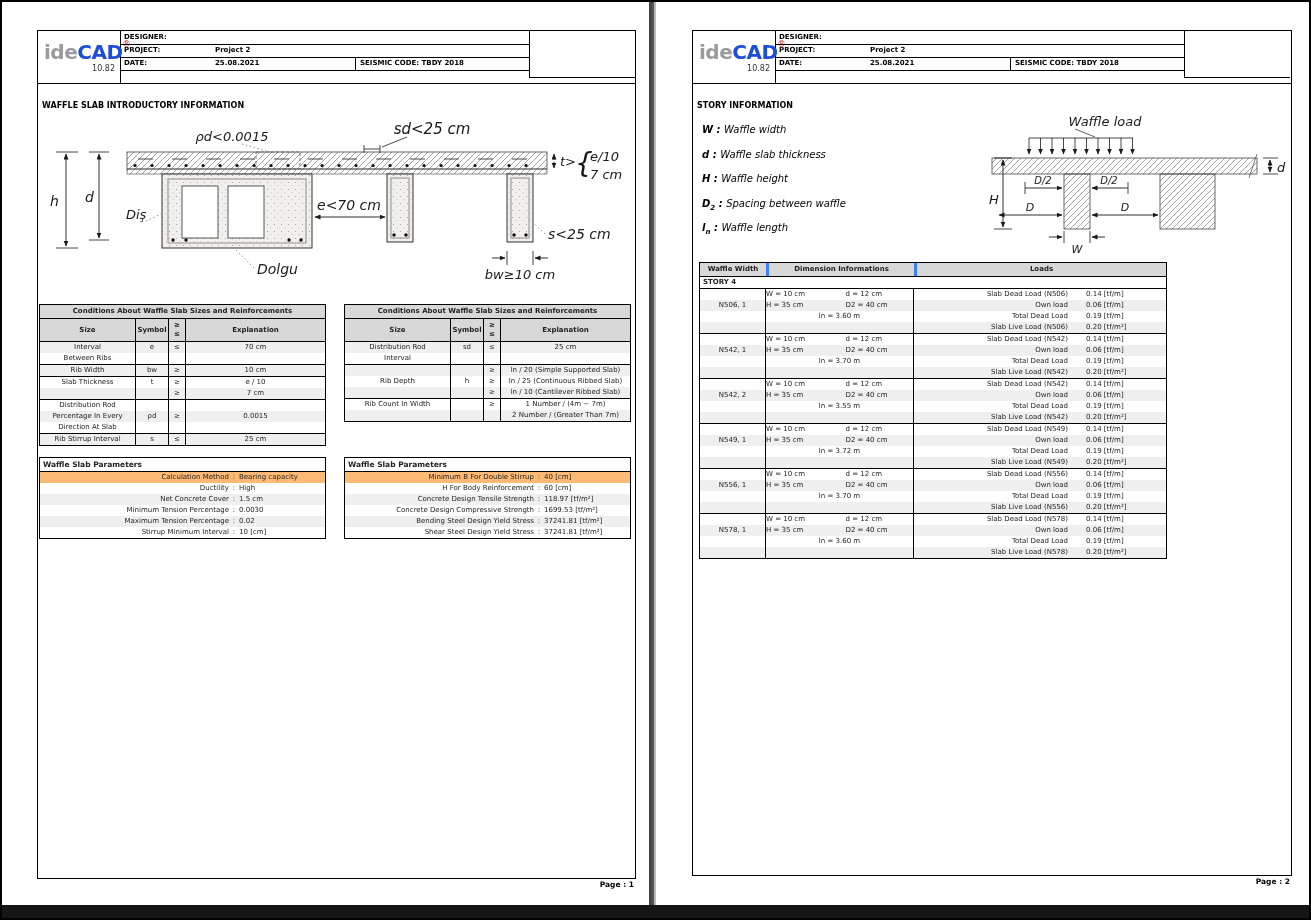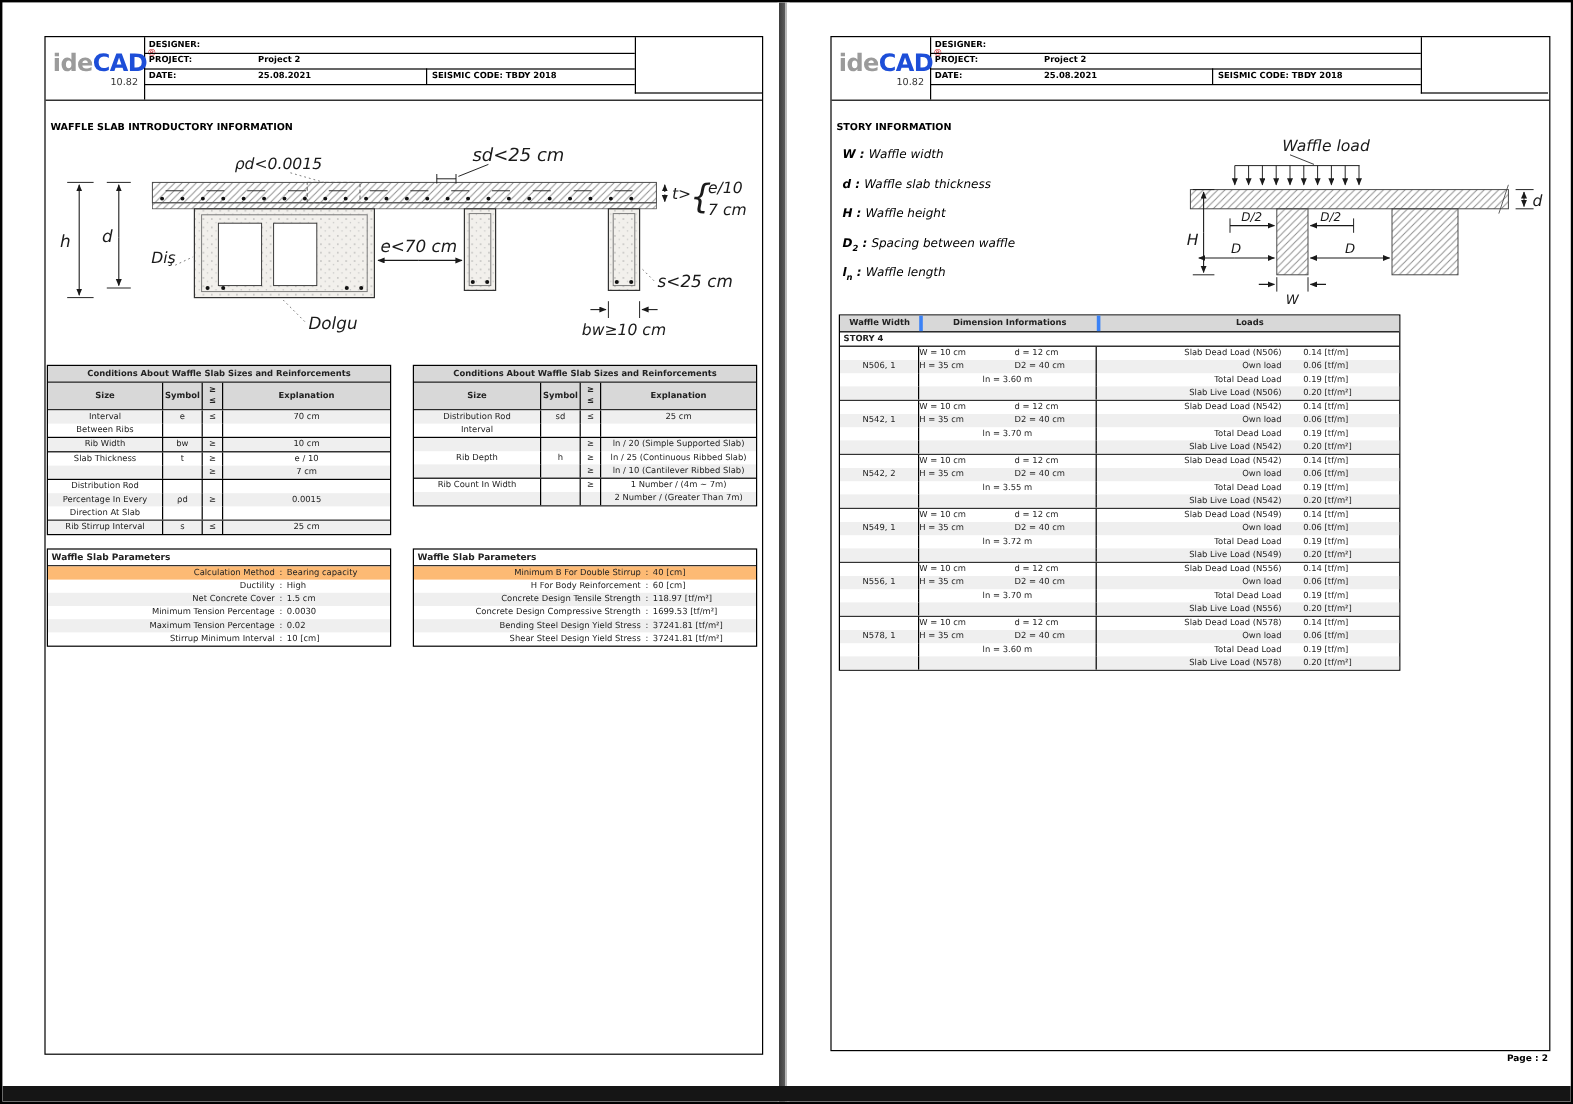--- a/index.html
+++ b/index.html
@@ -401,20 +401,21 @@
         <div class="pt-col">:</div>
         <div class="pt-val">37241.81 [tf/m²]</div>
       </div>
       <div class="pt-row ">
         <div class="pt-lbl">Shear Steel Design Yield Stress</div>
         <div class="pt-col">:</div>
         <div class="pt-val">37241.81 [tf/m²]</div>
       </div>
     </div>
 
+  <div class="pfoot" id="f1">Page : 1</div>
 
   <div class="pagebox" id="p2box">
     <div class="hdr">
       <div class="logo-cell">
         <div class="logo">
           <span class="ide">ide</span><span class="cad">CAD</span><span class="reg">®</span>
         </div>
         <div class="ver">10.82</div>
       </div>
       <div class="hrow hr1">

